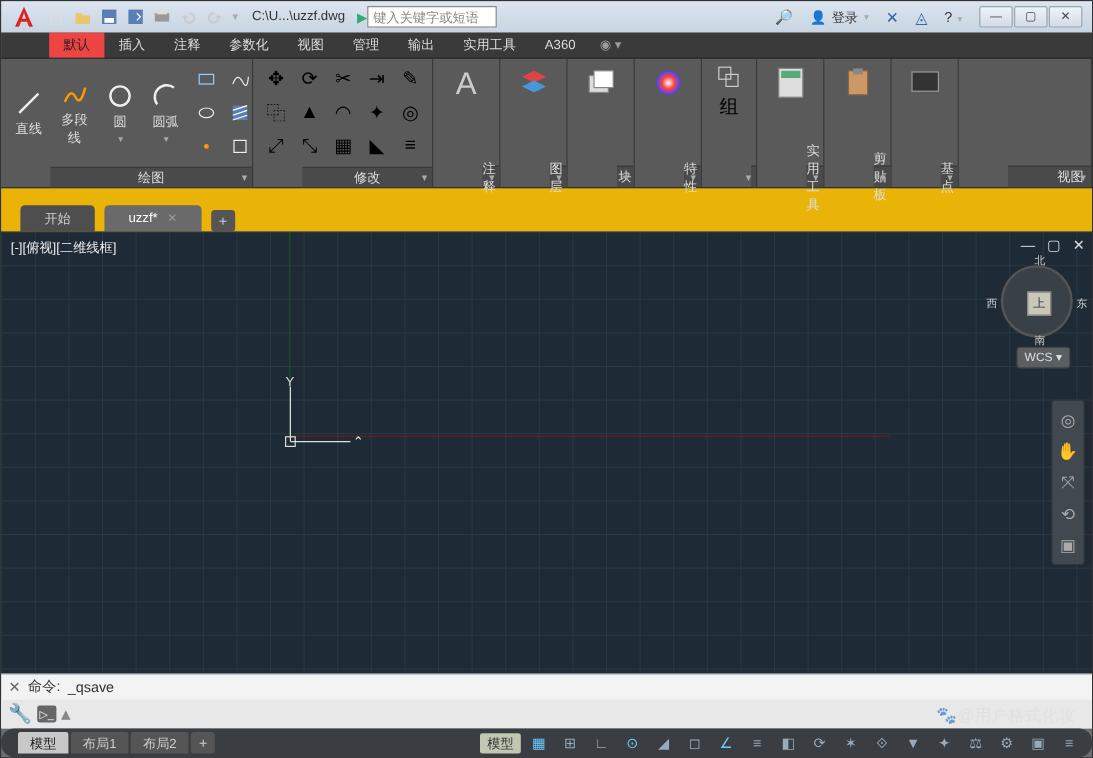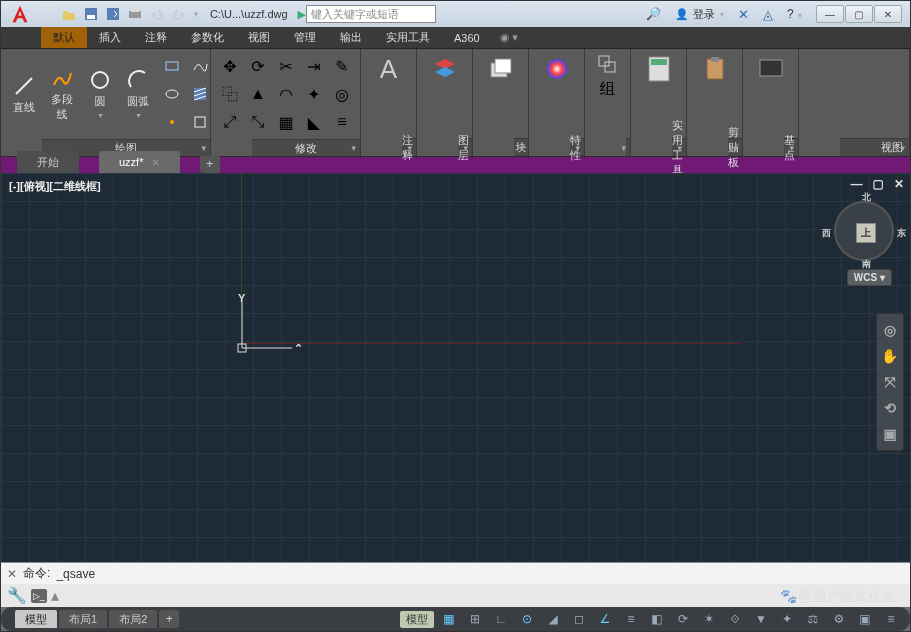--- a/index.html
+++ b/index.html
@@ -6,52 +6,52 @@
 body { width: 911px; height: 632px; background: #4a4a4a; overflow: hidden; position: relative; }
 
 .window { width: 100%; height: 100%; background: #6a6e73; border: 1px solid #333; display: flex; flex-direction: column; }
 
 .titlebar { height: 26px; background: linear-gradient(#dce5f0, #c8d4e2); display: flex; align-items: center; padding: 0 2px; position: relative; }
 .app-logo { width: 22px; height: 22px; display: flex; align-items: center; justify-content: center; margin: 0 6px; }
 .app-logo svg { width: 20px; height: 20px; }
 .qat { display: flex; gap: 2px; align-items: center; }
 .qat-btn { width: 20px; height: 20px; display: flex; align-items: center; justify-content: center; cursor: pointer; }
 .title-path { color: #333; font-size: 11px; margin: 0 10px; }
-.search-box { width: 130px; height: 18px; background: #fff; border: 1px solid #888; font-size: 11px; color: #888; padding: 0 4px; display:flex; align-items:center; }
+.search-box { width: 108px; height: 18px; background: #fff; border: 1px solid #888; font-size: 11px; color: #888; padding: 0 4px; display:flex; align-items:center; }
 .title-right { margin-left: auto; display: flex; align-items: center; gap: 14px; padding-right: 6px; }
 .sign-in { font-size: 11px; color: #333; display: flex; align-items: center; gap: 4px; }
 .win-controls { display: flex; gap: 1px; }
 .win-btn { width: 28px; height: 18px; border: 1px solid #9aa; background: linear-gradient(#eef4fb,#d3dbe6); display: flex; align-items: center; justify-content: center; font-size: 10px; color: #444; border-radius: 2px; }
 
 .menubar { height: 22px; background: #3a3a3a; display: flex; align-items: stretch; border-bottom: 1px solid #222; }
 .menu-tab { padding: 0 12px; font-size: 11px; color: #ddd; display: flex; align-items: center; cursor: pointer; }
-.menu-tab.active { background: #a16207; color: #222; }
+.menu-tab.active { background: #ef4444; color: #222; }
 .menu-extra{ margin-left:2px; display:flex; align-items:center; color:#999; font-size:11px; padding:0 6px;}
 
 .ribbon { height: 108px; background: #5a5a5a; display: flex; border-bottom:1px solid #2a2a2a; }
 .ribbon-panel { border-right: 1px solid #3a3a3a; display: flex; flex-direction: column; }
 .panel-body { flex: 1; display: flex; align-items: center; padding: 4px 6px; gap: 4px; }
 .panel-title { height: 18px; background: #4a4a4a; font-size: 11px; color: #ddd; display: flex; align-items: center; justify-content: center; border-top:1px solid #3a3a3a; position:relative;margin-left:41px; }
 .panel-title .arrow { position:absolute; right:4px; font-size:9px; color:#aaa;}
 .big-btn { display: flex; flex-direction: column; align-items: center; justify-content: center; gap: 2px; padding: 2px 4px; cursor: pointer; min-width:34px; }
 .big-btn .lbl { font-size: 11px; color: #ddd; text-align:center; }
 .icon24 { width: 24px; height: 24px; display: flex; align-items: center; justify-content: center; }
 .icon32 { width: 32px; height: 32px; display: flex; align-items: center; justify-content: center; }
 .small-grid { display: grid; grid-template-columns: repeat(3, 26px); grid-auto-rows: 26px; gap: 2px; }
 .small-btn { width: 26px; height: 26px; display: flex; align-items: center; justify-content: center; cursor:pointer; }
 .panel-collapsed { width: 56px; }
 .panel-collapsed .panel-body{ flex-direction:column; gap:2px; }
 
-.doc-tabs { height: 16px; background: #701a75; display: flex; align-items: flex-end; padding-left: 16px; gap: 20px; }
+.doc-tabs { height: 36px; background: #eab308; display: flex; align-items: flex-end; padding-left: 16px; gap: 8px; }
 .doc-tab { height: 22px; padding: 0 20px; font-size: 11px; color: #ccc; background: #4e4e4e; border-radius: 4px 4px 0 0; display: flex; align-items: center; cursor:pointer; position:relative; }
 .doc-tab.active { background: #6a6a6a; color: #fff; }
 .doc-tab .close{ font-size:10px; margin-left:8px; color:#999;}
 .doc-add { width: 20px; height: 18px; background: #555; color: #ccc; border-radius: 3px; display:flex; align-items:center; justify-content:center; font-size:12px; }
 
-.workspace { flex: 1; background: #1e2b36; position: relative; overflow: hidden; font-weight: bold; }
+.workspace { flex: 1; background: #1e2b36; position: relative; overflow: hidden; }
 .grid-bg { position: absolute; inset: 0; background-image: linear-gradient(#2a3844 1px, transparent 1px), linear-gradient(90deg, #2a3844 1px, transparent 1px); background-size: 28px 28px; }
 .viewport-label { position: absolute; top: 6px; left: 8px; font-size: 11px; color: #eee; }
 .vp-controls { position: absolute; top: 4px; right: 6px; display: flex; gap: 10px; color: #ddd; font-size: 12px; }
 .ucs-icon { position: absolute; left: 235px; top: 117px; }
 .xaxis { position:absolute; left:240px; top:170px; width:500px; height:1px; background:#662222; }
 .yaxis { position:absolute; left:240px; top:0; width:1px; height:170px; background:#1f5026; }
 .nav-cube { position: absolute; top: 28px; right: 16px; width: 60px; height: 60px; }
 .nav-ring{ width:60px; height:60px; border-radius:50%; border:2px solid #555; background:#3a4048; position:relative; }
 .nav-face{ position:absolute; top:20px; left:20px; width:20px; height:20px; background:#c8c8b8; border:1px solid #888; font-size:10px; color:#333; display:flex; align-items:center; justify-content:center;}
 .nav-lbl{ position:absolute; font-size:9px; color:#ccc; }

